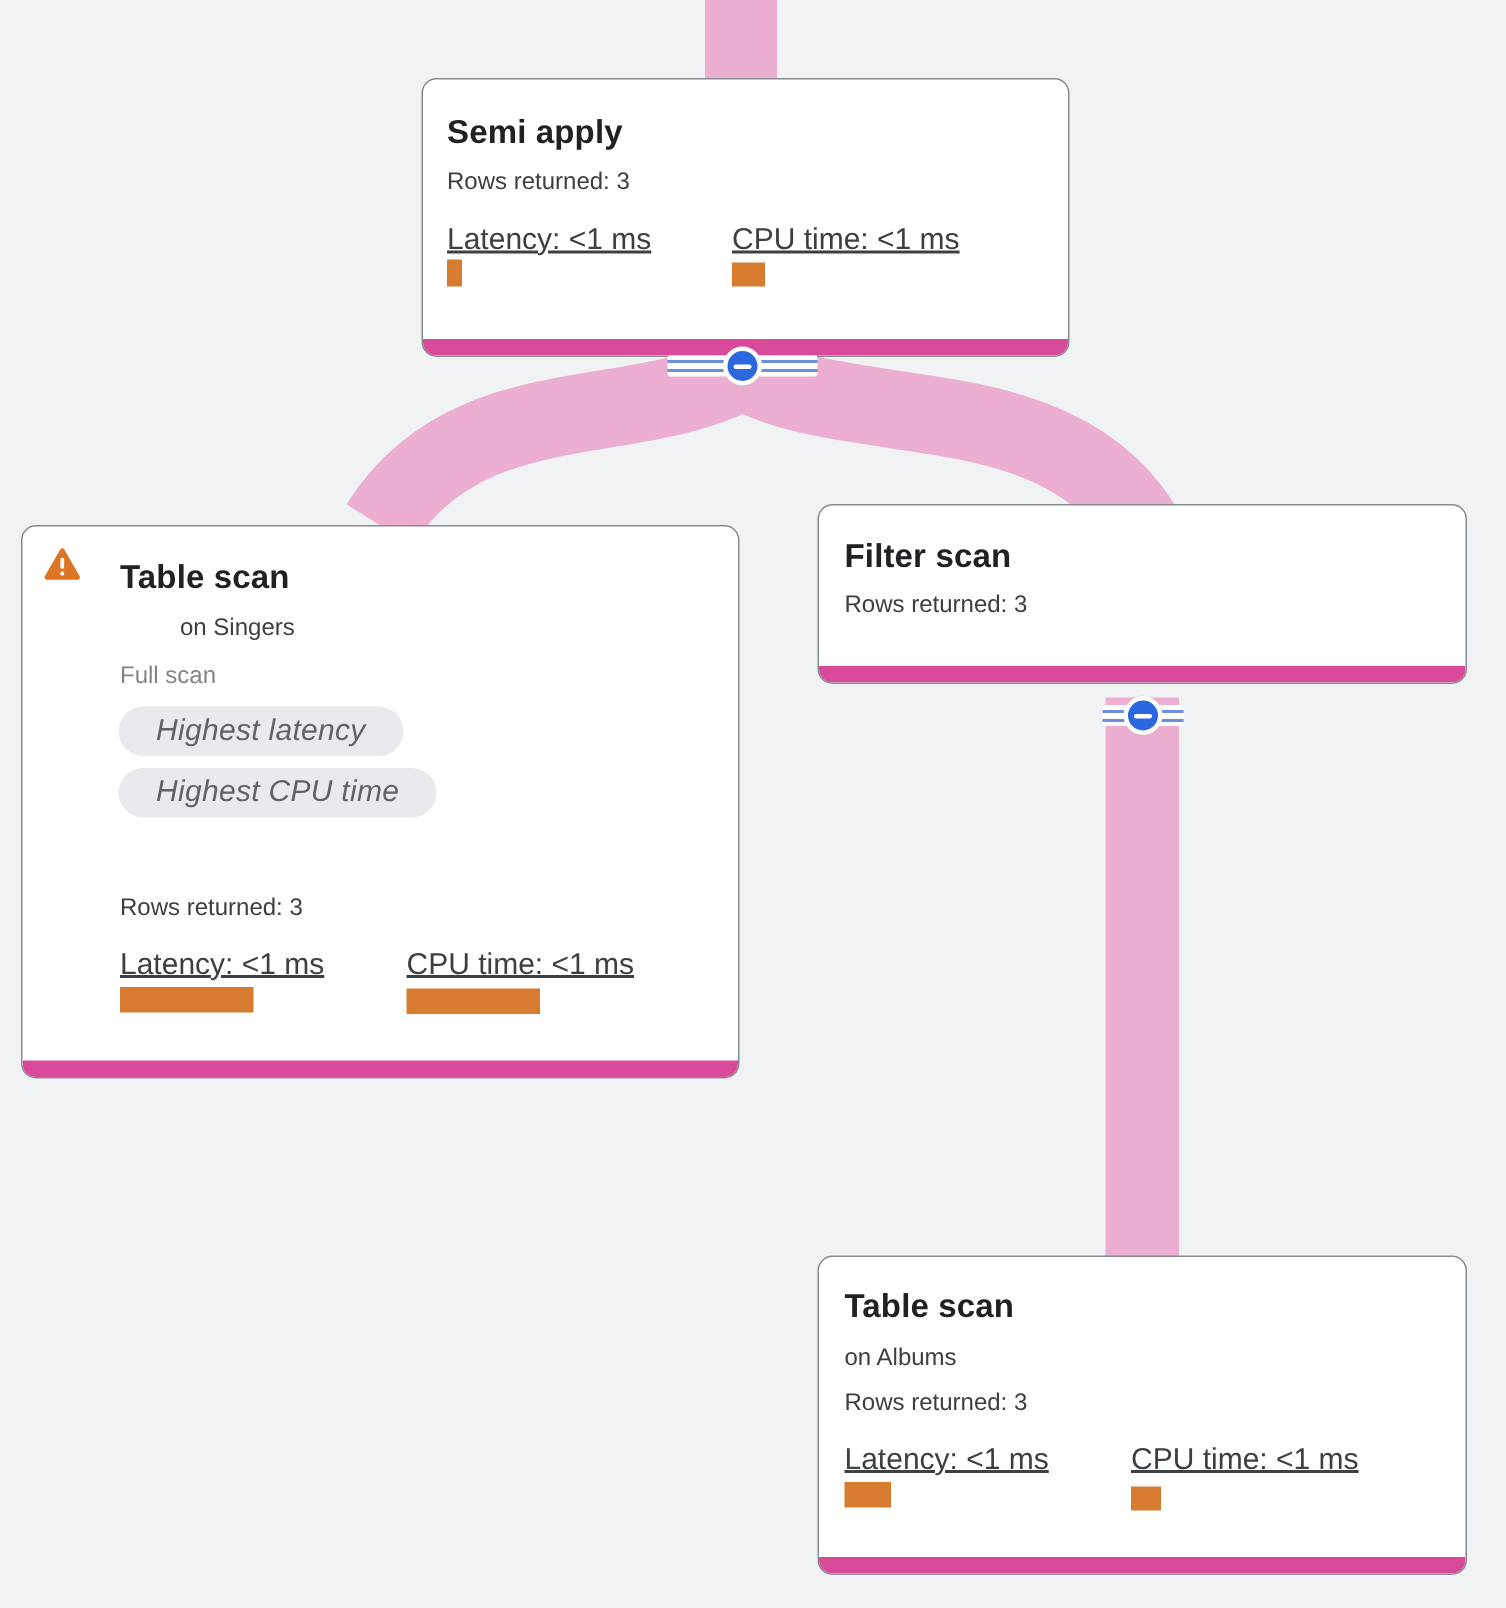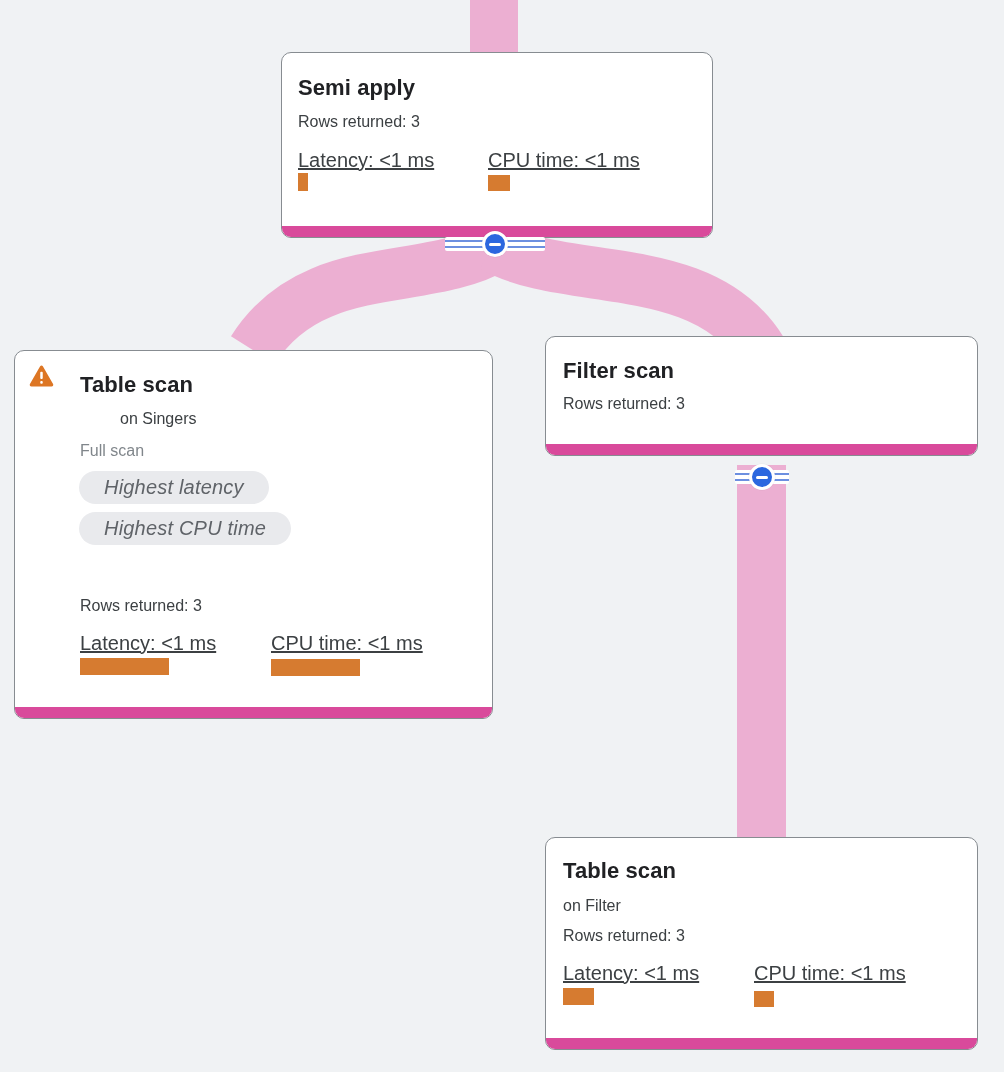--- a/index.html
+++ b/index.html
@@ -92,21 +92,21 @@
     <div class="card-footer"></div>
   </div>
 
   <div class="collapse-bar" style="left:735px;top:470px;width:54px;"></div>
   <div class="collapse-btn" style="left:749px;top:464px;">
     <span class="minus"></span>
   </div>
 
   <div class="card" style="left:545px;top:837px;width:433px;height:213px;">
     <div class="node-title" style="left:17px;top:19px;">Table scan</div>
-    <div class="node-line" style="left:17px;top:55px;">on Filter</div>
+    <div class="node-line" style="left:17px;top:55px;">on Albums</div>
     <div class="node-line" style="left:17px;top:85px;">Rows returned: 3</div>
     <div class="metric-label" style="left:17px;top:122px;">Latency: &lt;1 ms</div>
     <div class="metric-label" style="left:208px;top:122px;">CPU time: &lt;1 ms</div>
     <div class="metric-bar" style="left:17px;top:150px;width:31px;height:17px;"></div>
     <div class="metric-bar" style="left:208px;top:153px;width:20px;height:16px;"></div>
     <div class="card-footer"></div>
   </div>
 
 </div>
 

